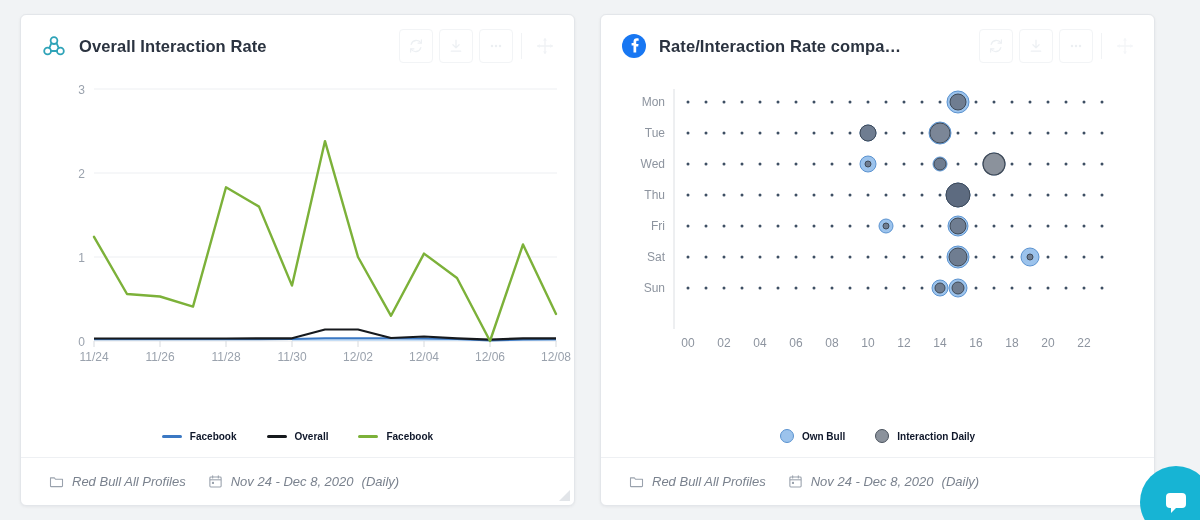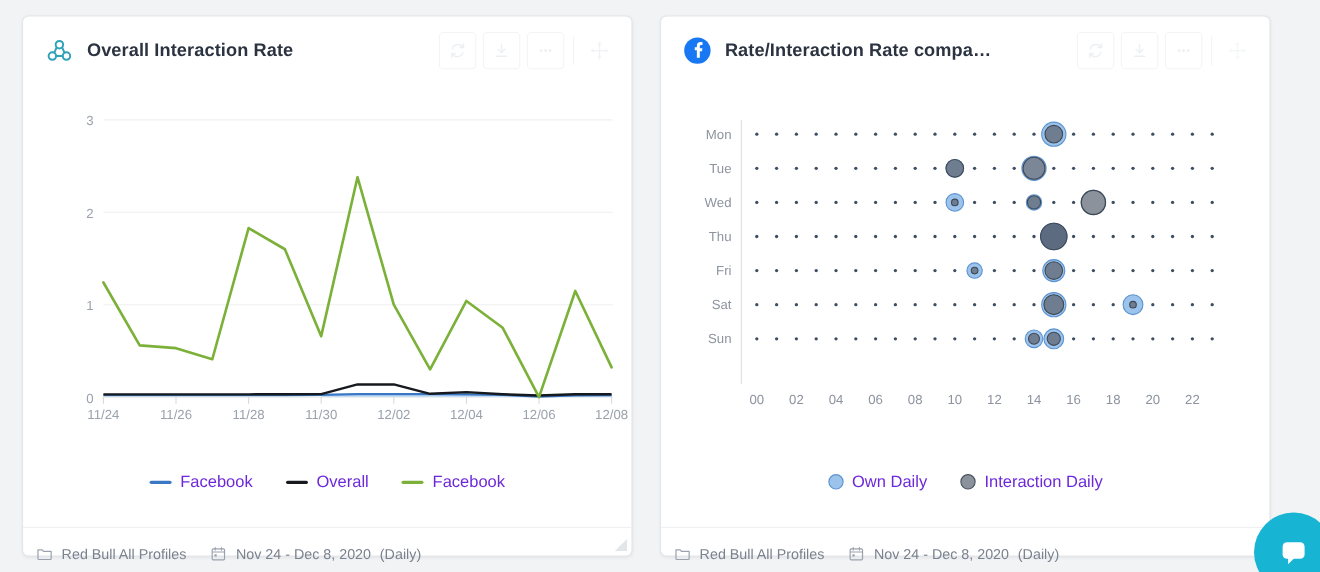--- a/index.html
+++ b/index.html
@@ -17,21 +17,20 @@
     gap: 25px;
   }
   .card {
     position: relative;
     background: #ffffff;
     border: 1px solid #e3e6ea;
     border-radius: 6px;
     box-shadow: 0 1px 3px rgba(16,24,40,0.06);
     display: flex;
     flex-direction: column;
-    gap: 20px;
   }
   .card-left { width: 555px; }
   .card-right { width: 555px; }
 
   
   .card-head {
     height: 62px;
     display: flex;
     align-items: center;
     padding: 0 14px 0 20px;
@@ -75,31 +74,32 @@
     height: 42px;
     display: flex;
     align-items: center;
     justify-content: center;
     gap: 30px;
     flex: 0 0 auto;
   }
   .leg-item { display: flex; align-items: center; gap: 8px; }
   .leg-line { width: 20px; height: 3px; border-radius: 2px; display:block; }
   .leg-dot { width: 14px; height: 14px; border-radius: 50%; display:block; }
-  .leg-label { font-size: 15px; color: #6d28d9; }
+  .leg-label { font-size: 10px; color: #0f172a; font-weight: bold; }
 
   
   .card-foot {
     height: 48px;
     border-top: 1px solid #eef0f3;
     display: flex;
     align-items: center;
-    padding: 0 12px;
+    padding: 0 28px;
     gap: 22px;
     flex: 0 0 auto;
+    font-style: italic;
   }
   .foot-item { display: flex; align-items: center; gap: 8px; }
   .foot-text { font-size: 13px; color: #7a828e; white-space: nowrap; }
 
   
   .grip { position: absolute; right: 3px; bottom: 3px; width: 16px; height: 16px; }
 
   
   .chat-fab {
     position: absolute;
@@ -534,21 +534,21 @@
           <text class="tickr" x="411" y="270" text-anchor="middle">18</text>
           <text class="tickr" x="447" y="270" text-anchor="middle">20</text>
           <text class="tickr" x="483" y="270" text-anchor="middle">22</text>
         </g>
       </svg>
     </div>
 
     <div class="legend">
       <div class="leg-item">
         <span class="leg-dot" style="background:#9cc3ec;border:1px solid #5b93d0"></span>
-        <span class="leg-label">Own Daily</span>
+        <span class="leg-label">Own Bull</span>
       </div>
       <div class="leg-item">
         <span class="leg-dot" style="background:#8b929c;border:1px solid #4a525e"></span>
         <span class="leg-label">Interaction Daily</span>
       </div>
     </div>
 
     <div class="card-foot">
       <div class="foot-item">
         <svg width="15" height="15" viewBox="0 0 16 16">

